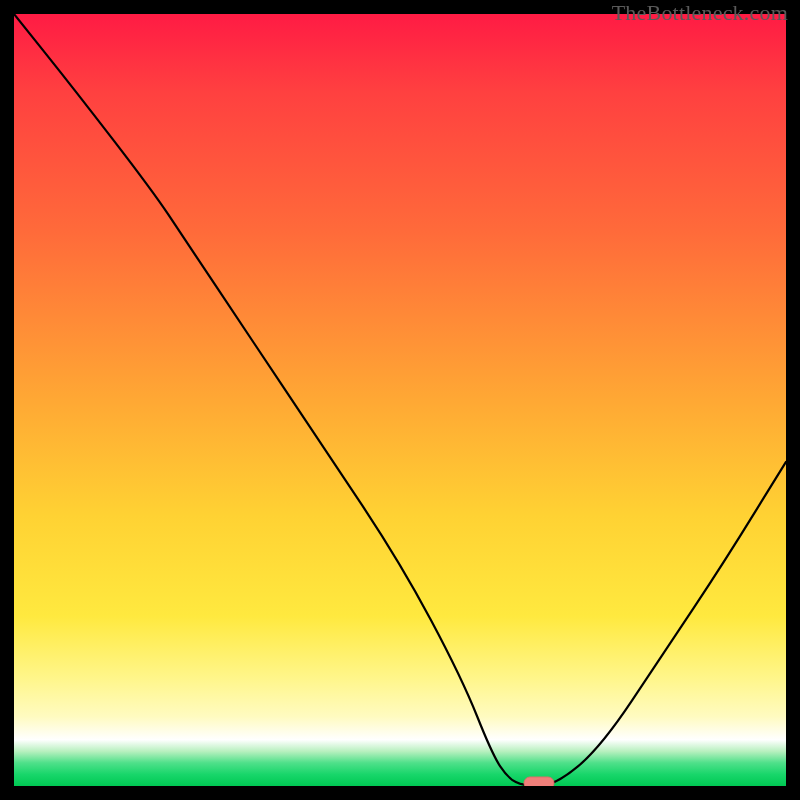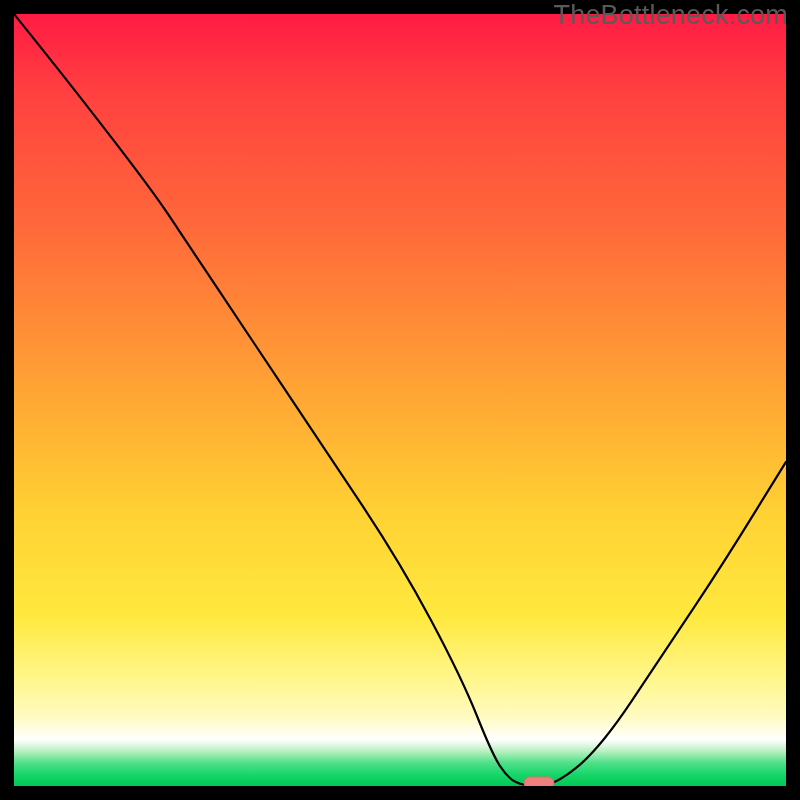--- a/index.html
+++ b/index.html
@@ -37,23 +37,24 @@
         #4fe08a 97%,
         #18d66a 98.5%,
         #00c853 100%
       );
   }
   .watermark {
     position: absolute;
     top: 0;
     right: 12px;
     color: #5a5a5a;
-    font-size: 27px;
+    font-size: 22px;
     font-weight: 500;
     letter-spacing: 0.2px;
+    font-family: Liberation Serif, serif;
   }
   .curve {
     position: absolute;
     left: 14px;
     top: 14px;
     width: 772px;
     height: 772px;
     pointer-events: none;
   }
 </style>

